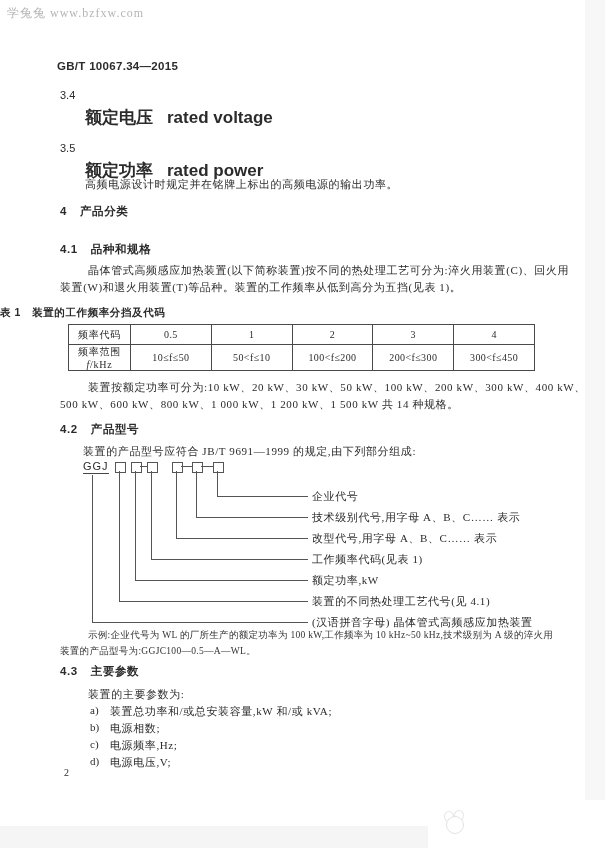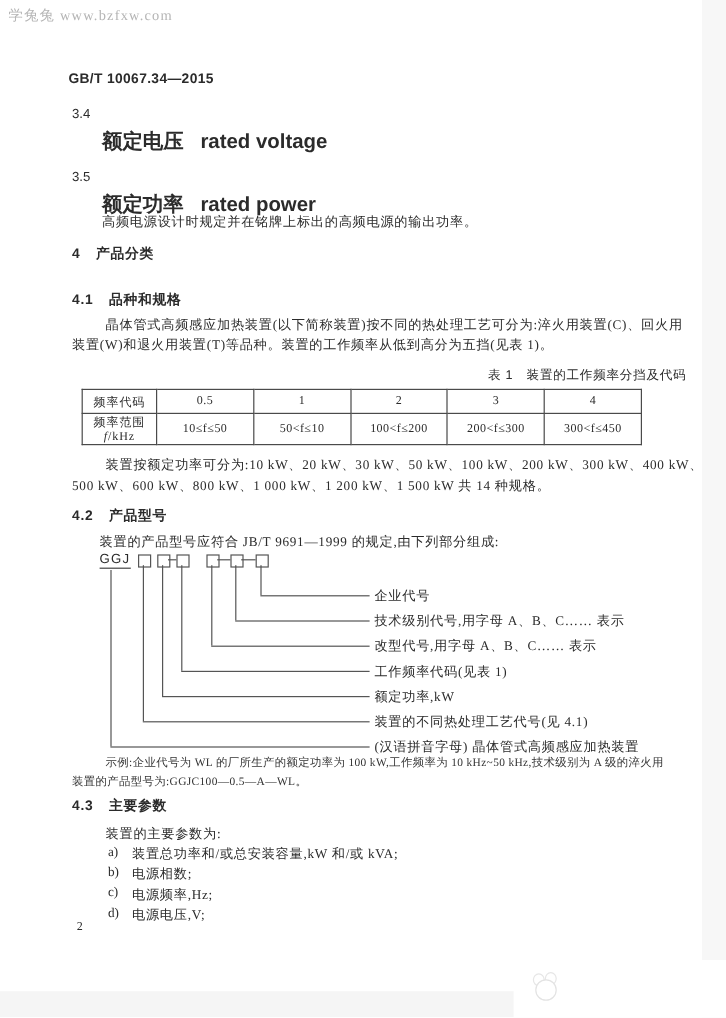--- a/index.html
+++ b/index.html
@@ -11,21 +11,21 @@
   .wm-top{left:7px;top:5px;font-size:12px;color:#b5b5b5;letter-spacing:1px;
           font-family:"Liberation Serif","DejaVu Serif",serif;}
   .doc-header{left:57px;top:60px;font-size:11.5px;font-weight:bold;
           font-family:"Liberation Sans","DejaVu Sans",sans-serif;letter-spacing:0.3px;}
   .clause-num{font-size:11px;font-family:"Liberation Sans","DejaVu Sans",sans-serif;}
   .term-title{font-size:17px;font-weight:bold;font-family:"Liberation Sans","DejaVu Sans",sans-serif;}
   .term-title .en{margin-left:14px;}
   .body-line{font-size:11px;letter-spacing:0.6px;}
   .heading{font-size:11.5px;font-weight:bold;font-family:"Liberation Sans","DejaVu Sans",sans-serif;letter-spacing:0.6px;}
   .heading .ttl{margin-left:13px;}
-  .tbl-caption{left:0;top:306px;width:572px;text-align:right;font-size:10.5px;font-weight:normal;
+  .tbl-caption{left:0;top:306px;width:572px;text-align:left;font-size:10.5px;font-weight:bold;
           font-family:"Liberation Sans","DejaVu Sans",sans-serif;letter-spacing:0.6px;}
   table.freq{position:absolute;left:68px;top:324px;width:467px;border-collapse:collapse;
           font-size:10px;table-layout:fixed;}
   table.freq td{border:0.8px solid #4a4a4a;text-align:center;height:19px;padding:0;letter-spacing:0.4px;}
   table.freq{border:1.4px solid #333;}
   table.freq td.hd{letter-spacing:0.8px;}
   .fvar{font-style:italic;font-family:"Liberation Serif",serif;}
   .ex-line{font-size:9.5px;letter-spacing:0.3px;color:#333;}
   .pagenum{left:64px;top:767px;font-size:10px;}
   

